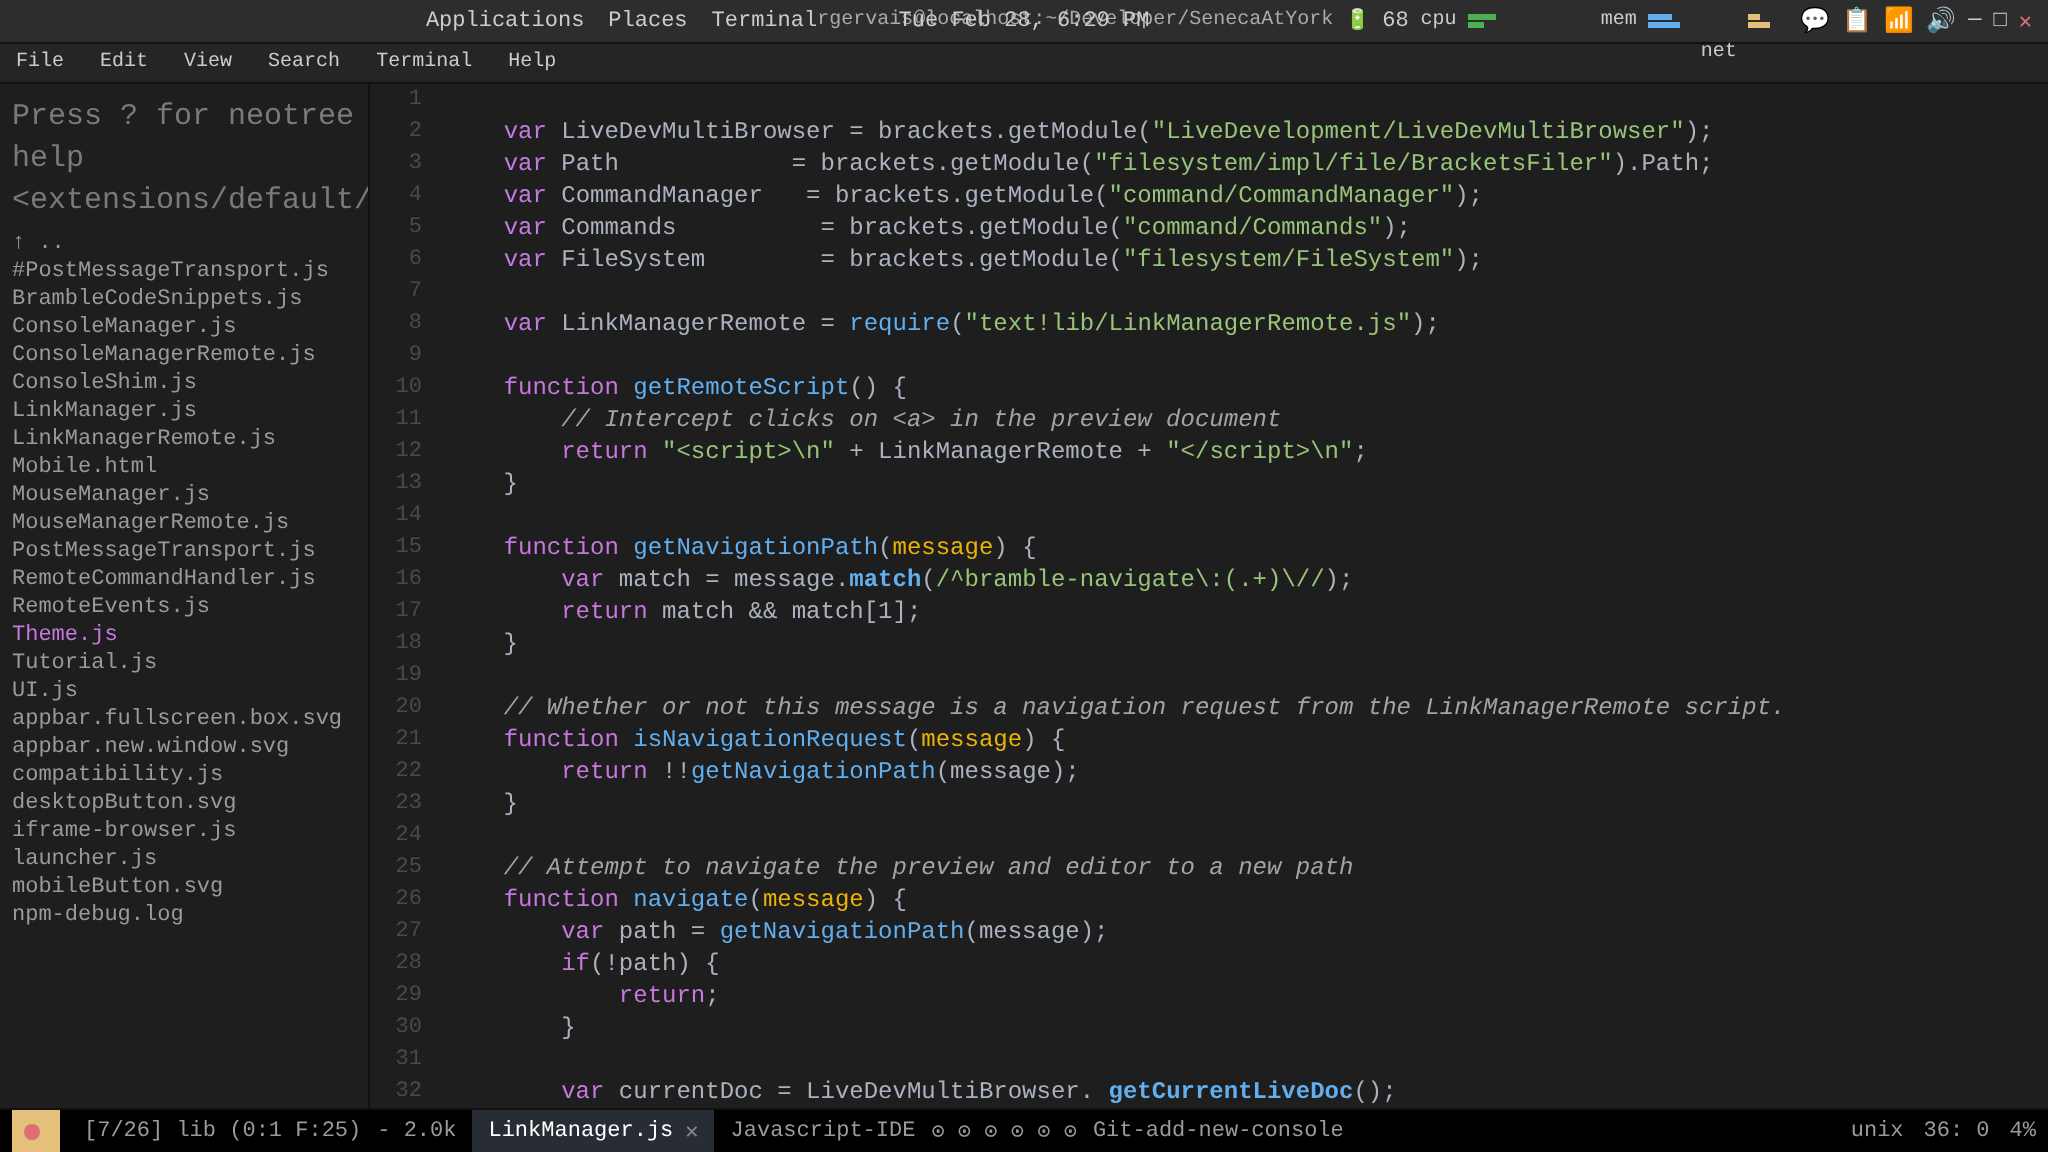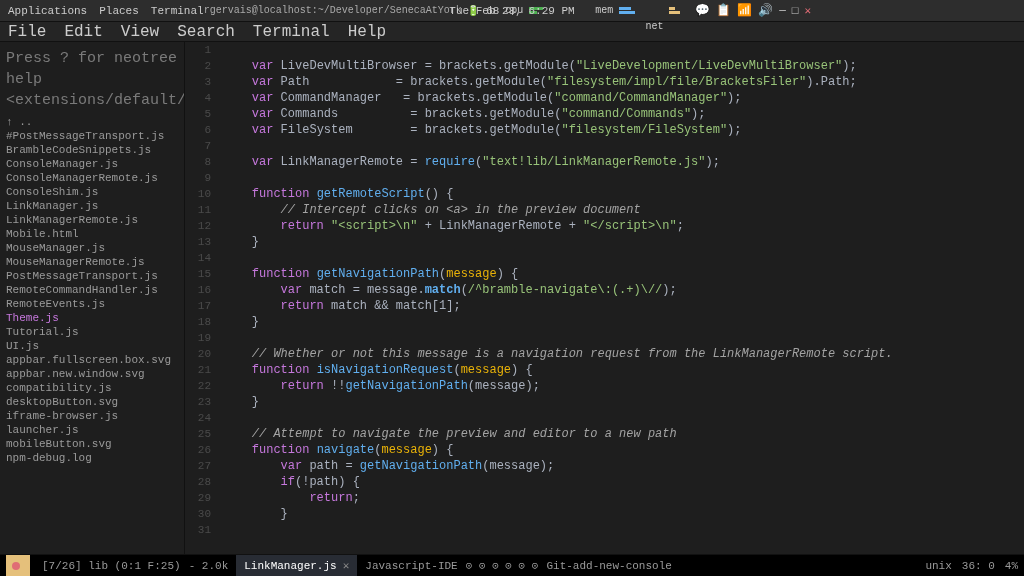--- a/index.html
+++ b/index.html
@@ -12,21 +12,21 @@
       width: 1024px;
       height: 576px;
     }
 
     
     #system-bar {
       background: #2d2d2d;
       height: 22px;
       display: flex;
       align-items: center;
-      justify-content: flex-start;
+      justify-content: flex-end;
       padding: 0 8px;
       font-size: 11px;
       color: #ccc;
       border-bottom: 1px solid #111;
     }
     #system-bar-left { display: flex; gap: 12px; }
     #system-bar-center { position: absolute; left: 50%; transform: translateX(-50%); font-size: 11px; color: #ccc; }
     #system-bar-right { display: flex; align-items: center; gap: 6px; font-size: 11px; }
 
     .cpu-bar {
@@ -37,21 +37,21 @@
       height: 3px; background: #4caf50;
     }
 
     
     #menu-bar {
       background: #252525;
       height: 20px;
       display: flex;
       align-items: center;
       padding: 0 6px;
-      font-size: 16px;
+      font-size: 10px;
       color: #ccc;
       border-bottom: 1px solid #111;
       gap: 14px;
     }
     .menu-item { cursor: pointer; padding: 0 2px; }
 
     
     #main-layout {
       display: flex;
       height: calc(576px - 22px - 20px - 22px);
@@ -379,20 +379,24 @@
             <span class="line-content">            <span class="kw">return</span>;</span>
           </div>
           <div class="code-line">
             <span class="line-num">30</span>
             <span class="line-content">        }</span>
           </div>
           <div class="code-line">
             <span class="line-num">31</span>
             <span class="line-content"></span>
           </div>
+          <div class="code-line">
+            <span class="line-num">32</span>
+            <span class="line-content">        <span class="kw">var</span> currentDoc = LiveDevMultiBrowser.<span class="method"> getCurrentLiveDoc</span>();</span>
+          </div>
         </div>
     </div>
   </div>
 </div>
 
 <div id="status-bar">
   <div class="status-err">
     <span class="status-err-dot"></span>
   </div>
   <span>[7/26] lib (0:1 F:25)</span>

